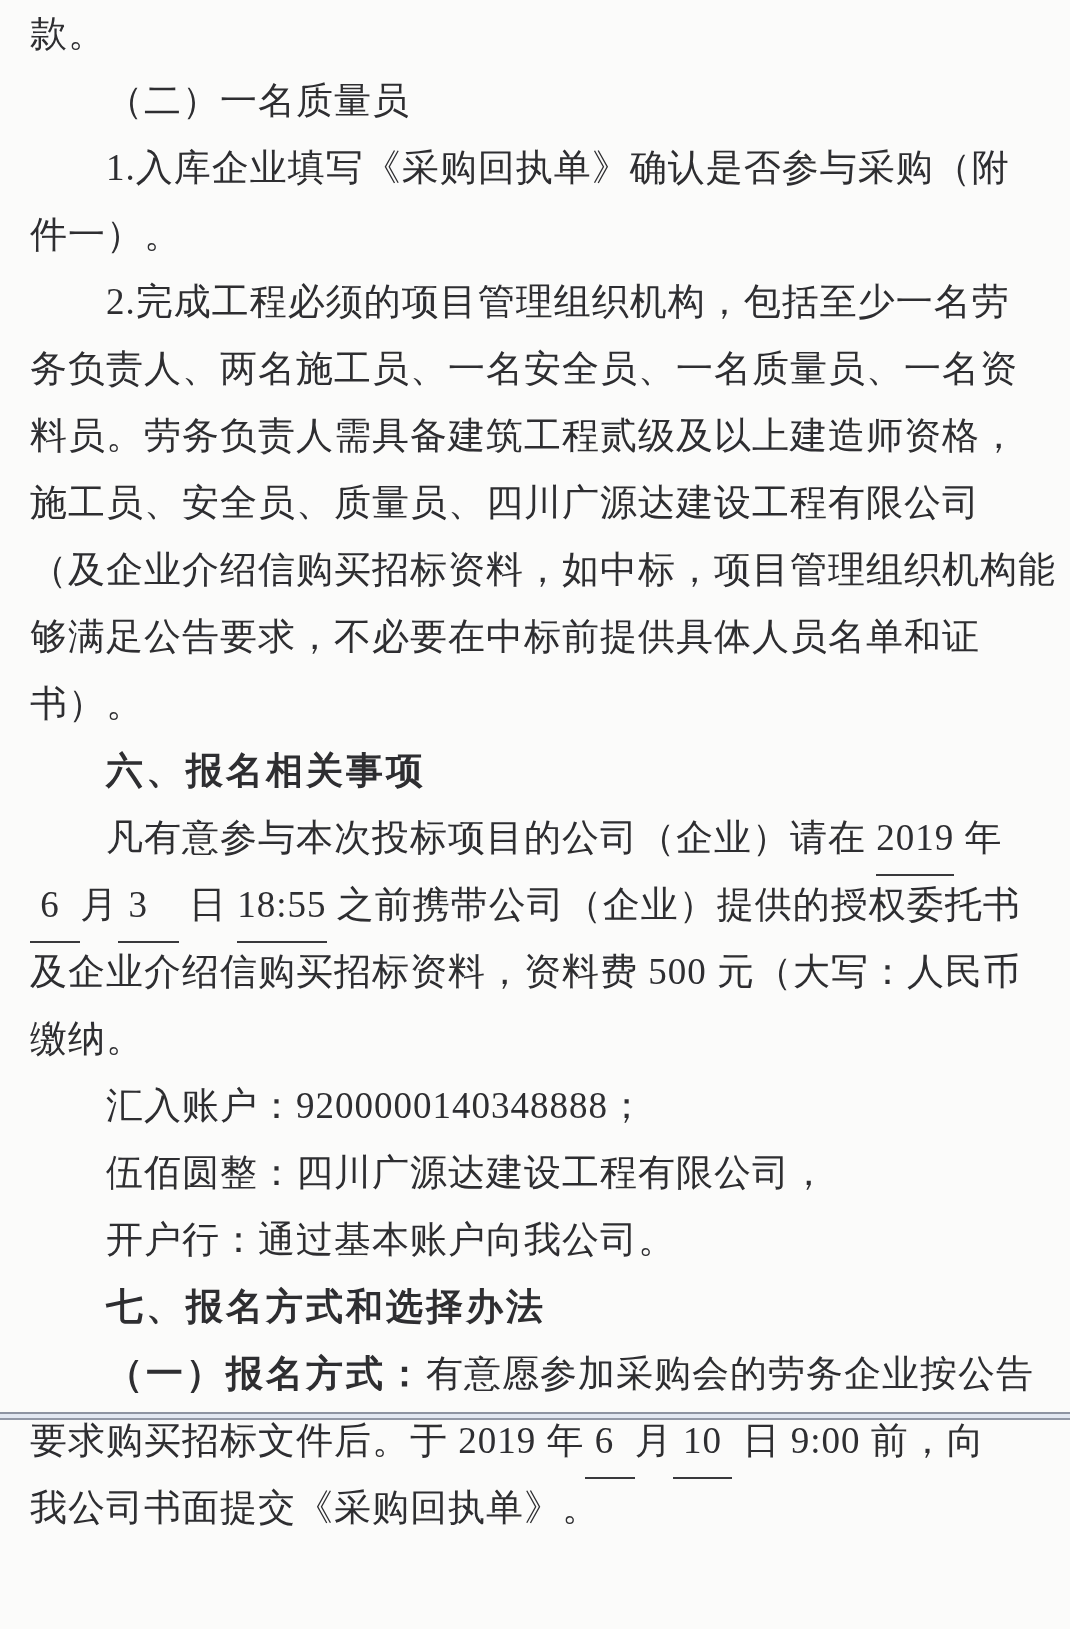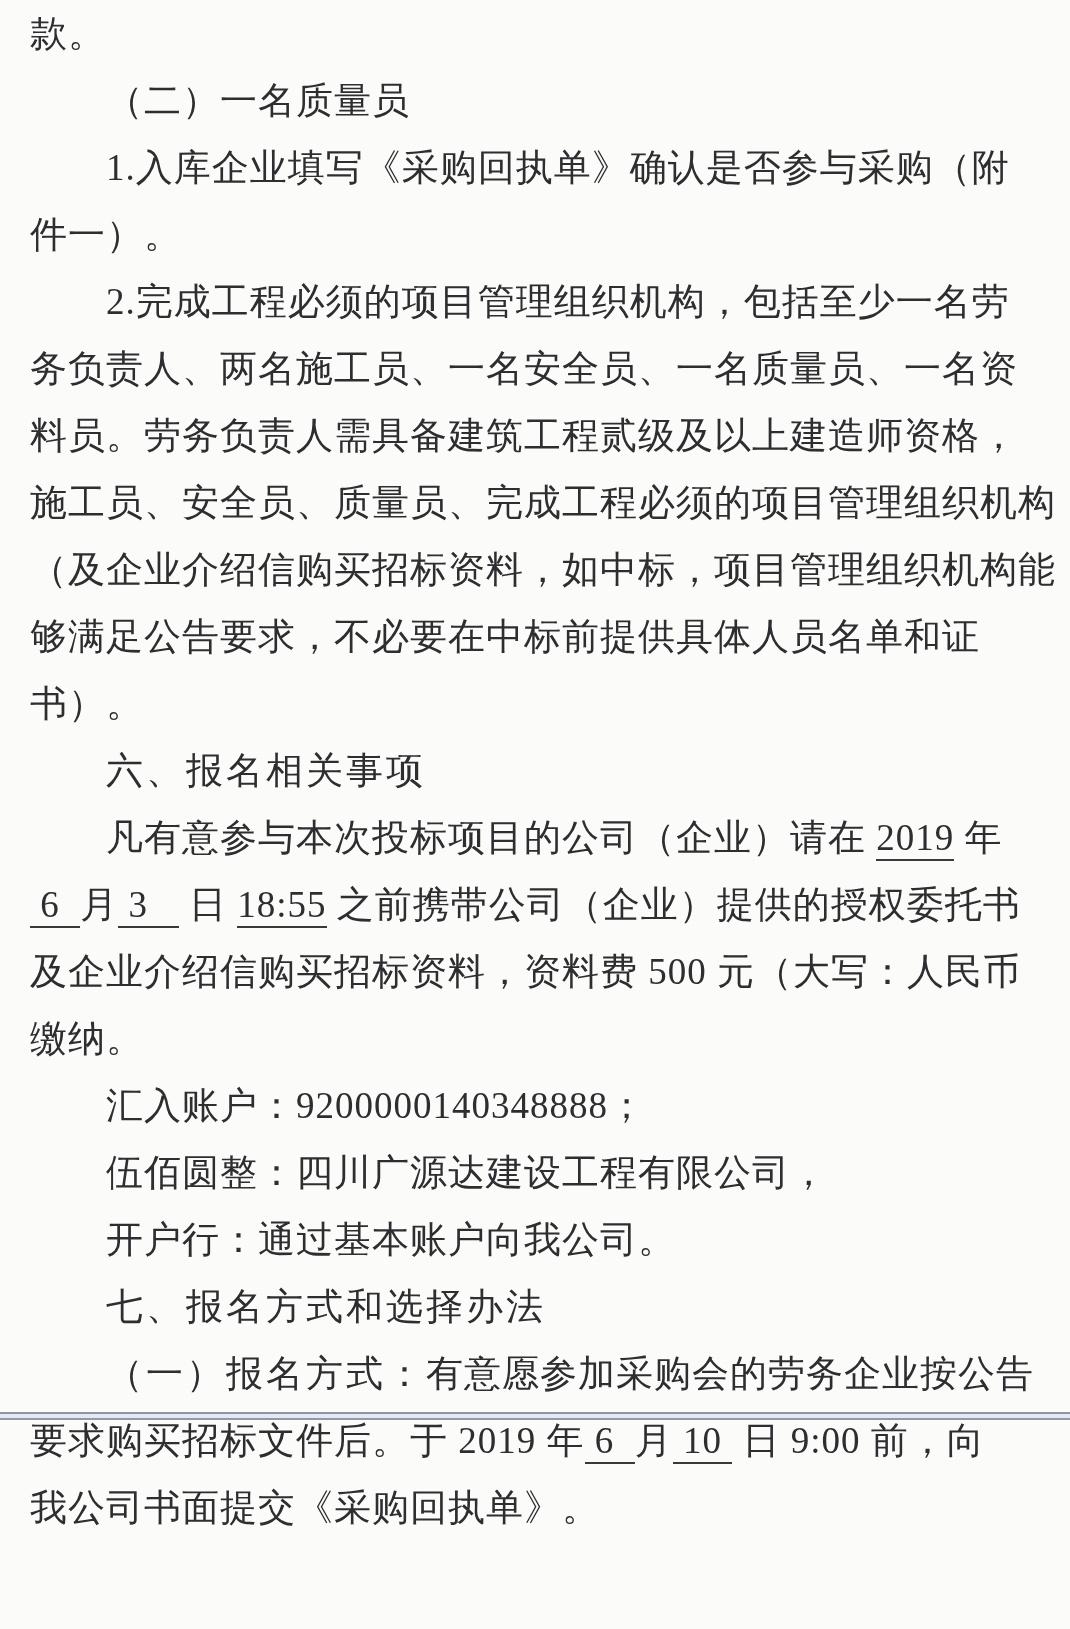--- a/index.html
+++ b/index.html
@@ -25,25 +25,25 @@
   .line {
     height: 67px;
     line-height: 67px;
     white-space: nowrap;
     font-size: 37px;
     letter-spacing: 1px;
   }
   .indent-1 { padding-left: 76px; }
   .u {
     border-bottom: 2px solid #39393c;
-    padding-bottom: 1px;
+    padding-bottom: 16px;
   }
   .b {
     font-family: "Liberation Sans", sans-serif;
-    font-weight: 400;
+    font-weight: 700;
     letter-spacing: 3px;
   }
   .scan-line {
     position: absolute;
     left: 0;
     top: 1412px;
     width: 1070px;
     height: 4px;
     background: #e3e8f2;
     border-top: 2px solid #8e94a2;
@@ -54,21 +54,21 @@
 <body>
 
 <div class="doc-page">
     <div class="line indent-0"><span>款。</span></div>
     <div class="line indent-1"><span>（二）一名质量员</span></div>
     <div class="line indent-1"><span>1.入库企业填写《采购回执单》确认是否参与采购（附</span></div>
     <div class="line indent-0"><span>件一）。</span></div>
     <div class="line indent-1"><span>2.完成工程必须的项目管理组织机构，包括至少一名劳</span></div>
     <div class="line indent-0"><span>务负责人、两名施工员、一名安全员、一名质量员、一名资</span></div>
     <div class="line indent-0"><span>料员。劳务负责人需具备建筑工程贰级及以上建造师资格，</span></div>
-    <div class="line indent-0"><span>施工员、安全员、质量员、完成工程必须的项目管理组织机构</span></div>
+    <div class="line indent-0"><span>施工员、安全员、质量员、四川广源达建设工程有限公司</span></div>
     <div class="line indent-0"><span>（及企业介绍信购买招标资料，如中标，项目管理组织机构能</span></div>
     <div class="line indent-0"><span>够满足公告要求，不必要在中标前提供具体人员名单和证</span></div>
     <div class="line indent-0"><span>书）。</span></div>
     <div class="line indent-1"><span class="b">六、报名相关事项</span></div>
     <div class="line indent-1"><span>凡有意参与本次投标项目的公司（企业）请在 </span><span class="u">2019</span><span> 年</span></div>
     <div class="line indent-0"><span class="u">&nbsp;6&nbsp;&nbsp;</span><span>月</span><span class="u">&nbsp;3&nbsp;&nbsp;&nbsp;</span><span> 日 </span><span class="u">18:55</span><span> 之前携带公司（企业）提供的授权委托书</span></div>
     <div class="line indent-0"><span>及企业介绍信购买招标资料，资料费 500 元（大写：人民币</span></div>
     <div class="line indent-0"><span>缴纳。</span></div>
     <div class="line indent-1"><span>汇入账户：9200000140348888；</span></div>
     <div class="line indent-1"><span>伍佰圆整：四川广源达建设工程有限公司，</span></div>

